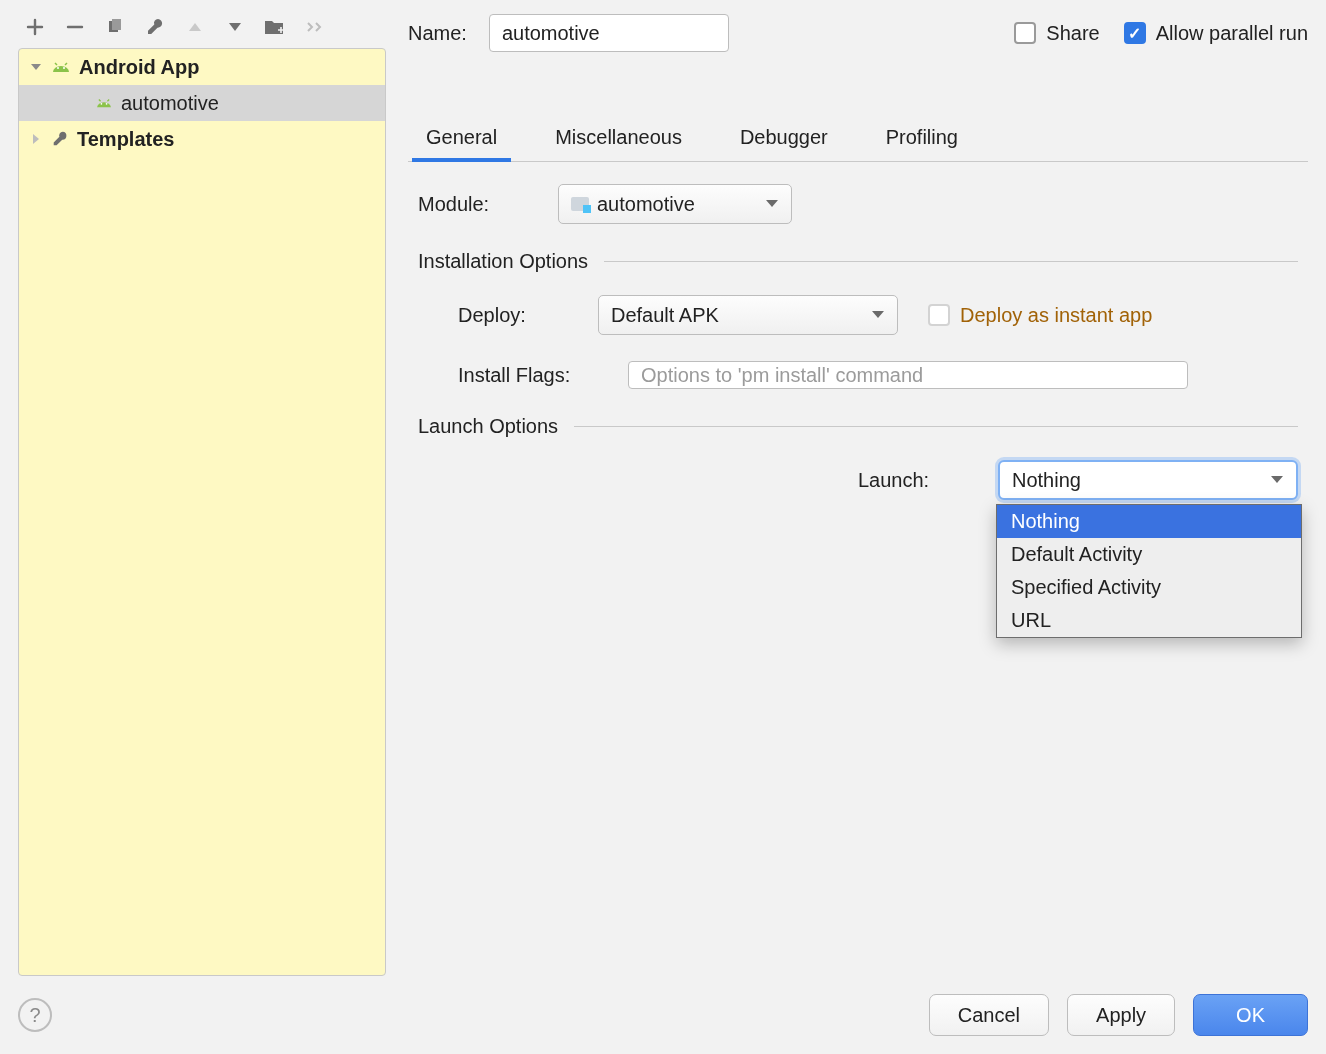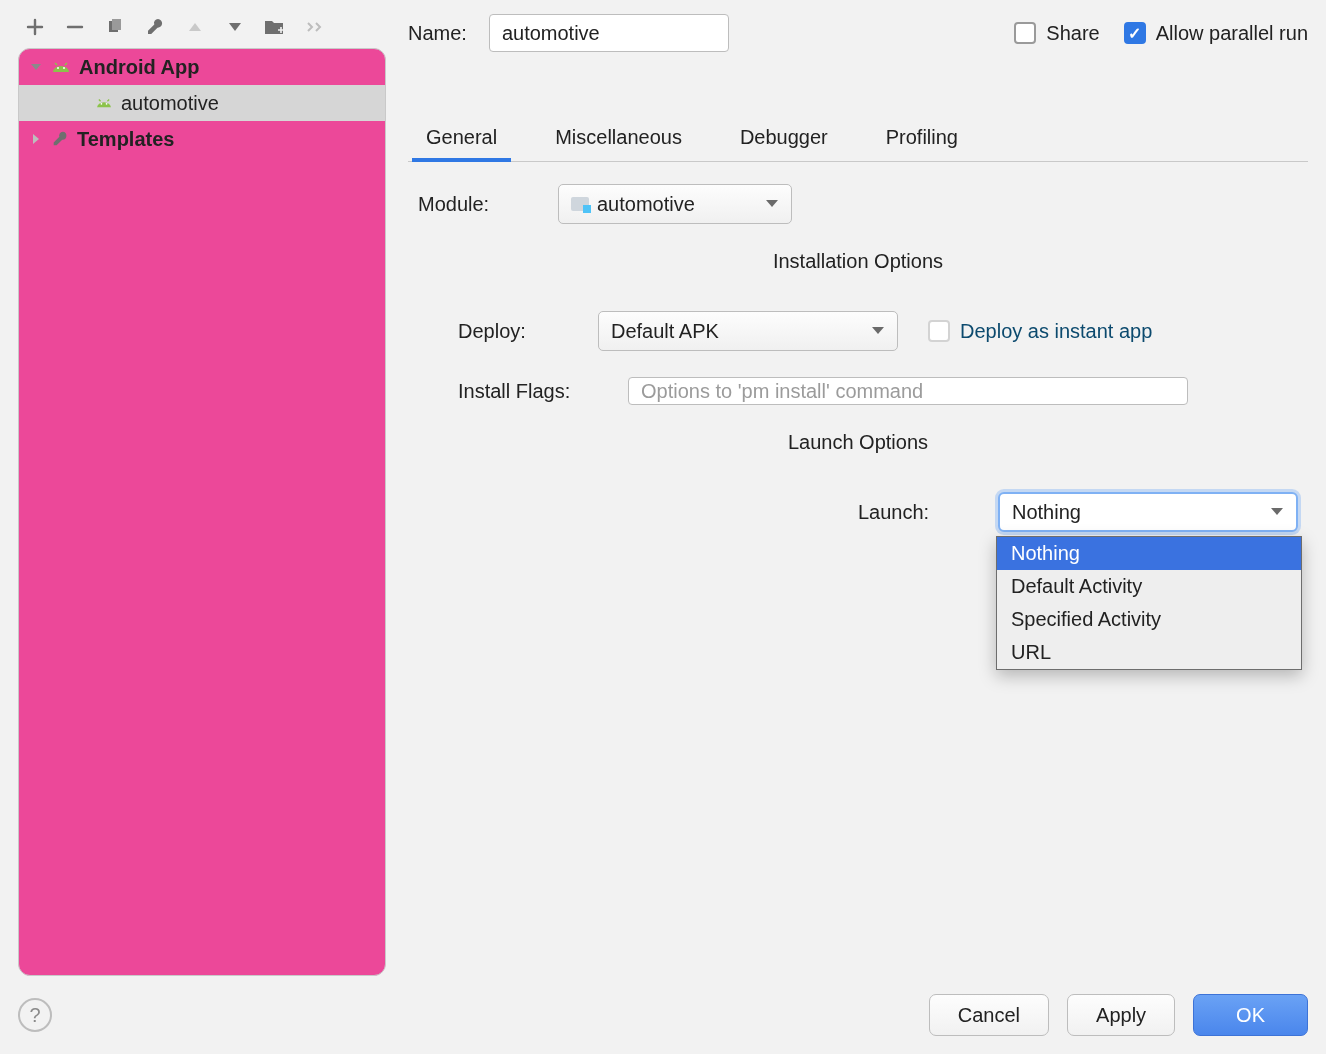--- a/index.html
+++ b/index.html
@@ -41,23 +41,23 @@
     width: 22px;
     height: 22px;
     display: flex;
     align-items: center;
     justify-content: center;
     color: #6f6f6f;
   }
   .toolbar .disabled { color: #bdbdbd; }
   .tree-panel {
     flex: 1;
-    background: #ec4899;
+    background: #fef9c3;
     border: 1px solid #c9c9c9;
-    border-radius: 12px;
+    border-radius: 4px;
     overflow: auto;
   }
   .tree-row {
     display: flex;
     align-items: center;
     height: 36px;
     padding-left: 10px;
     gap: 8px;
   }
   .tree-row.selected { background: #d6d6d6; }
@@ -186,37 +186,36 @@
   .folder-ico::after {
     content:"";
     position:absolute;
     right:-2px; bottom:-2px;
     width:8px; height:8px;
     background:#4fc3f7;
   }
   .section-title-row {
     display:flex; align-items:center; gap:16px;
     margin: 8px 0 22px 0;
-    flex-direction: column;
   }
   .section-title { font-size:20px; color:#222; }
   .hr-fill { flex:1; height:1px; background:#c9c9c9; }
   .indent-block { padding-left: 40px; }
   .install-flags {
     width: 560px;
     height: 28px;
     border:1px solid #bdbdbd;
     border-radius:4px;
     background:#fff;
     font-size:20px;
     padding:0 12px;
     color:#222;
   }
   .install-flags::placeholder { color:#9b9b9b; }
-  .disabled-text { color:#0c4a6e; }
+  .disabled-text { color:#a16207; }
   .dropdown-popup {
     position:absolute;
     top: 44px;
     left: -2px;
     width: 306px;
     background:#eeeeee;
     border:1px solid #6d6d6d;
     box-shadow: 0 6px 16px rgba(0,0,0,.25);
     z-index: 10;
   }

